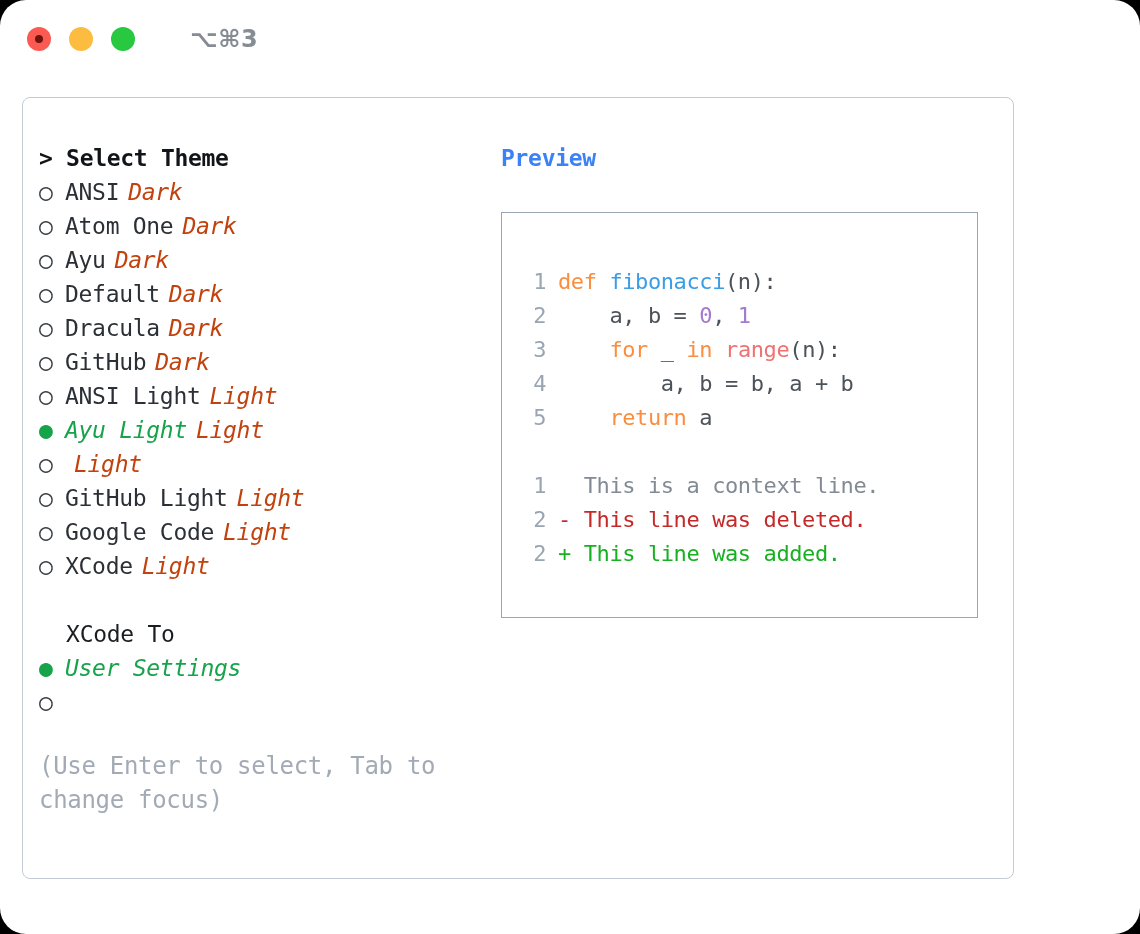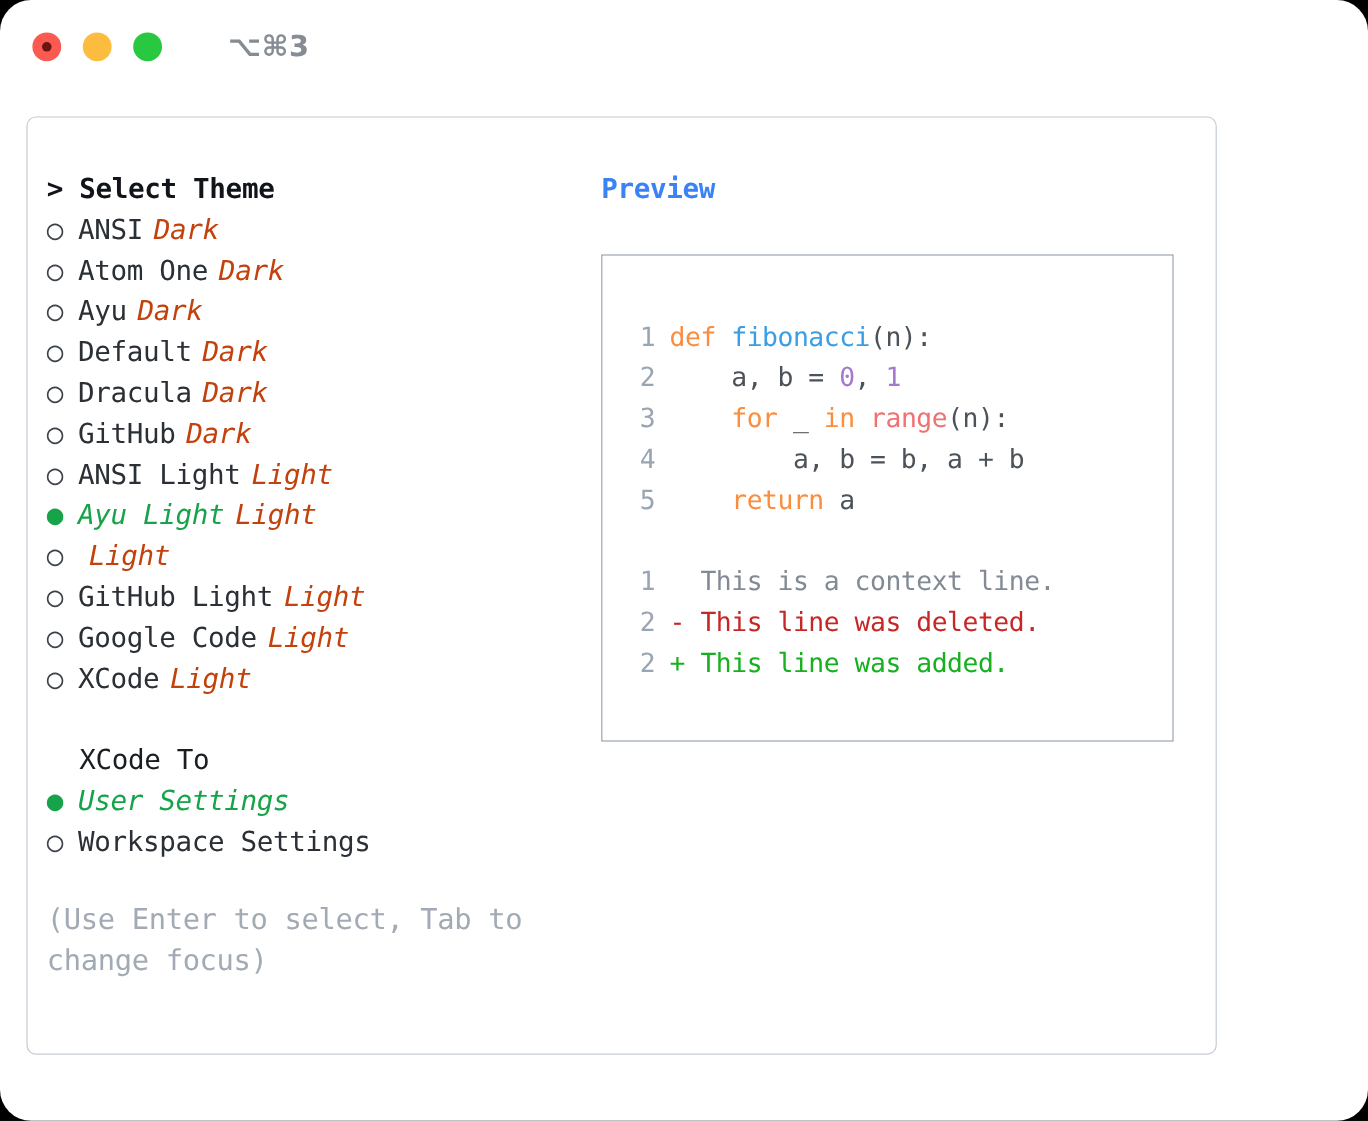--- a/index.html
+++ b/index.html
@@ -225,21 +225,21 @@
             <div class="opt"><span class="bullet">○</span><span class="opt-label">Google Code</span><span class="opt-tag">Light</span></div>
             <div class="opt"><span class="bullet">○</span><span class="opt-label">XCode</span><span class="opt-tag">Light</span></div>
           </div>
 
         <div class="group-gap"></div>
 
         <div class="section-head plain">  XCode To</div>
 
         <div id="apply-options">
             <div class="opt selected"><span class="bullet">●</span><span class="opt-label">User Settings</span></div>
-            <div class="opt"><span class="bullet">○</span><span class="opt-label">Workspace Settings</span></div>
+            <div class="opt"><span class="bullet">○</span></div>
           </div>
 
         <div class="hint">(Use Enter to select, Tab to change focus)</div>
       </div>
 
       <div class="col-right">
         <div class="preview-title">Preview</div>
 
         <div class="preview-box">
           <div id="code-block">

